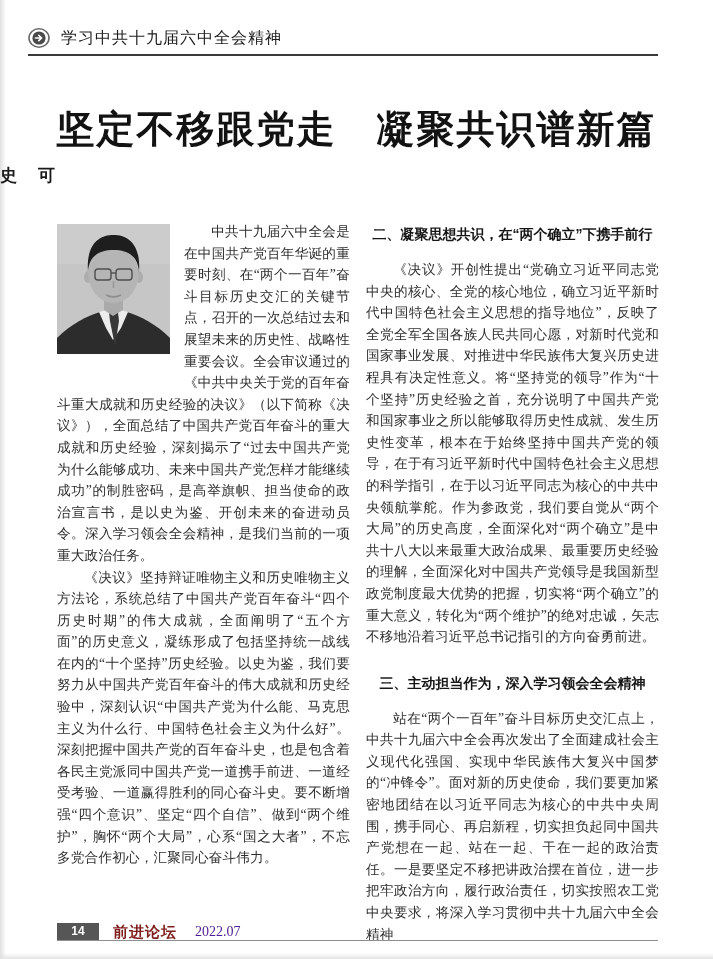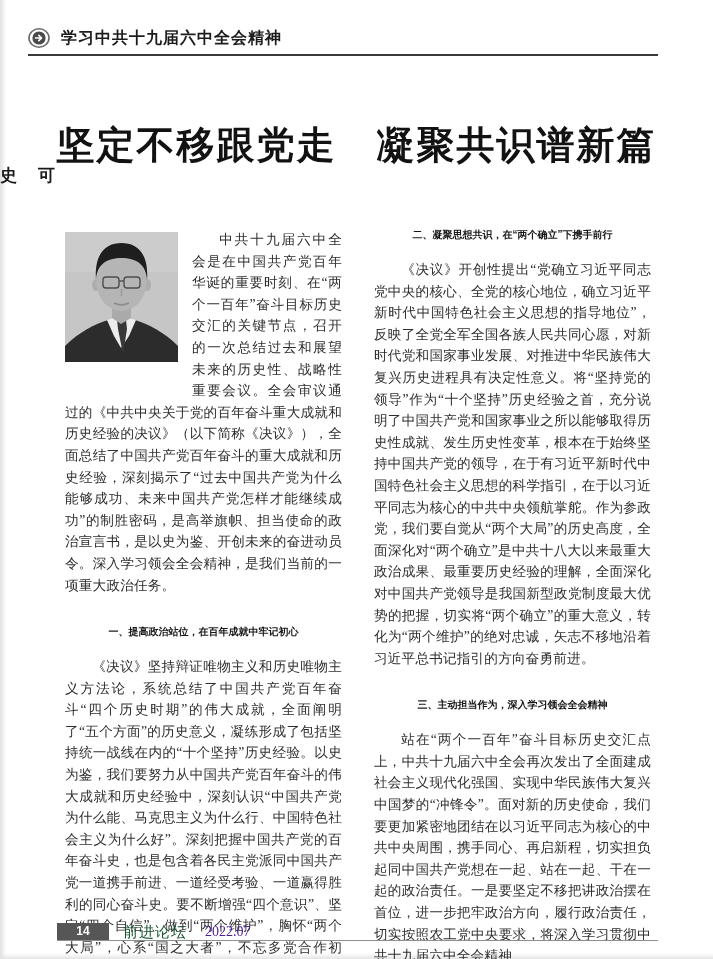--- a/index.html
+++ b/index.html
@@ -19,77 +19,77 @@
   
   .header{
     position:absolute;left:28px;top:27px;width:630px;
     display:flex;align-items:center;
     border-bottom:2px solid #3a3a3a;
     padding-bottom:5px;
     font-family:"Liberation Sans","DejaVu Sans",sans-serif;
   }
   .logo-icon{width:22px;height:22px;flex:0 0 auto;}
   .header-tagline{
-    margin-left:11px;font-size:16px;font-weight:700;color:#1c1c1c;
+    margin-left:11px;font-size:16px;font-weight:400;color:#1c1c1c;
     letter-spacing:1px;
   }
 
   
   .title{
-    position:absolute;left:0;top:120px;width:713px;
+    position:absolute;left:0;top:104px;width:713px;
     text-align:center;font-size:38px;font-weight:bold;color:#121212;
     font-family:"Liberation Sans","DejaVu Sans",sans-serif;
     letter-spacing:2px;white-space:nowrap;
   }
   .author{
     position:absolute;left:0;top:164px;width:713px;
     font-size:17px;font-weight:bold;color:#1a1a1a;
     font-family:"Liberation Sans","DejaVu Sans",sans-serif;
     letter-spacing:2px;
   }
 
   
   .columns{
     position:absolute;left:57px;top:221px;width:601px;
     display:flex;gap:16px;
   }
   .col{width:293px;flex:0 0 auto;}
   .body-text{
     font-size:13.6px;line-height:21.6px;
     text-align:justify;text-justify:inter-character;
-    margin:8px;color:#2e2e2e;
+    margin:0;color:#2e2e2e;
     letter-spacing:0.2px;
   }
   .body-text.indent{text-indent:2em;}
   .photo-wrap{
     float:left;width:113px;height:130px;margin:3px 14px 19px 0;
     background:#c6c6c6;
   }
   .photo-wrap svg{display:block;}
   .sec-heading{
     text-align:center;font-weight:bold;color:#161616;
-    font-size:10px;line-height:23px;
+    font-size:14px;line-height:23px;
     font-family:"Liberation Sans","DejaVu Sans",sans-serif;
     margin:24px 6px 13px 6px;
   }
   .sec-heading.first{margin-top:2px;}
 
   
   .footer{
     position:absolute;left:57px;top:923px;width:601px;
     display:flex;align-items:flex-end;
     border-bottom:1.5px solid #8f8f8f;
     font-family:"Liberation Sans","DejaVu Sans",sans-serif;
   }
   .page-num{
-    width:52px;height:17px;background:#565656;color:#ffffff;
+    width:42px;height:17px;background:#565656;color:#ffffff;
     font-size:12px;font-weight:bold;text-align:center;line-height:17px;
     flex:0 0 auto;
   }
-  .journal-name{margin-left:14px;font-size:15px;font-weight:normal;color:#14532d;
+  .journal-name{margin-left:14px;font-size:15px;font-weight:bold;color:#7f1d1d;
     letter-spacing:1px;line-height:17px;}
   .issue{margin-left:18px;font-size:14px;color:#4c1d95;line-height:17px;
     font-family:"Liberation Serif","DejaVu Serif",serif;}
 </style>
 </head>
 <body>
 
 <div class="page">
   <div class="edge-left"></div>
   <div class="edge-bottom"></div>
@@ -135,21 +135,20 @@
             <rect x="38" y="45" width="16" height="11" rx="3" fill="none" stroke="#4f4f4f" stroke-width="1.4"></rect>
             <rect x="59" y="45" width="16" height="11" rx="3" fill="none" stroke="#4f4f4f" stroke-width="1.4"></rect>
             <path d="M54,49 L59,49" stroke="#4f4f4f" stroke-width="1.4"></path>
 
             <path d="M56.5,57 L56.5,64" stroke="#9a9a9a" stroke-width="1.6"></path>
             <path d="M49,71 C54,73.5 59,73.5 64,71" stroke="#8d8d8d" stroke-width="1.6" fill="none"></path>
           </svg>
         </span><span>中共十九届六中全会是在中国共产党百年华诞的重要时刻、在“两个一百年”奋斗目标历史交汇的关键节点，召开的一次总结过去和展望未来的历史性、战略性重要会议。全会审议通过的《中共中央关于党的百年奋斗重大成就和历史经验的决议》（以下简称《决议》），全面总结了中国共产党百年奋斗的重大成就和历史经验，深刻揭示了“过去中国共产党为什么能够成功、未来中国共产党怎样才能继续成功”的制胜密码，是高举旗帜、担当使命的政治宣言书，是以史为鉴、开创未来的奋进动员令。深入学习领会全会精神，是我们当前的一项重大政治任务。</span>
       </p>
 
-      <h3 class="sec-heading">一、提高政治站位，在百年成就中牢记初心</h3>
       <p class="body-text indent">《决议》坚持辩证唯物主义和历史唯物主义方法论，系统总结了中国共产党百年奋斗“四个历史时期”的伟大成就，全面阐明了“五个方面”的历史意义，凝练形成了包括坚持统一战线在内的“十个坚持”历史经验。以史为鉴，我们要努力从中国共产党百年奋斗的伟大成就和历史经验中，深刻认识“中国共产党为什么能、马克思主义为什么行、中国特色社会主义为什么好”。深刻把握中国共产党的百年奋斗史，也是包含着各民主党派同中国共产党一道携手前进、一道经受考验、一道赢得胜利的同心奋斗史。要不断增强“四个意识”、坚定“四个自信”、做到“两个维护”，胸怀“两个大局”，心系“国之大者”，不忘多党合作初心，汇聚同心奋斗伟力。</p>
     </div>
 
     <div class="col">
       <h3 class="sec-heading first">二、凝聚思想共识，在“两个确立”下携手前行</h3>
       <p class="body-text indent">《决议》开创性提出“党确立习近平同志党中央的核心、全党的核心地位，确立习近平新时代中国特色社会主义思想的指导地位”，反映了全党全军全国各族人民共同心愿，对新时代党和国家事业发展、对推进中华民族伟大复兴历史进程具有决定性意义。将“坚持党的领导”作为“十个坚持”历史经验之首，充分说明了中国共产党和国家事业之所以能够取得历史性成就、发生历史性变革，根本在于始终坚持中国共产党的领导，在于有习近平新时代中国特色社会主义思想的科学指引，在于以习近平同志为核心的中共中央领航掌舵。作为参政党，我们要自觉从“两个大局”的历史高度，全面深化对“两个确立”是中共十八大以来最重大政治成果、最重要历史经验的理解，全面深化对中国共产党领导是我国新型政党制度最大优势的把握，切实将“两个确立”的重大意义，转化为“两个维护”的绝对忠诚，矢志不移地沿着习近平总书记指引的方向奋勇前进。</p>
 
       <h3 class="sec-heading">三、主动担当作为，深入学习领会全会精神</h3>
       <p class="body-text indent">站在“两个一百年”奋斗目标历史交汇点上，中共十九届六中全会再次发出了全面建成社会主义现代化强国、实现中华民族伟大复兴中国梦的“冲锋令”。面对新的历史使命，我们要更加紧密地团结在以习近平同志为核心的中共中央周围，携手同心、再启新程，切实担负起同中国共产党想在一起、站在一起、干在一起的政治责任。一是要坚定不移把讲政治摆在首位，进一步把牢政治方向，履行政治责任，切实按照农工党中央要求，将深入学习贯彻中共十九届六中全会精神</p>
     </div>

